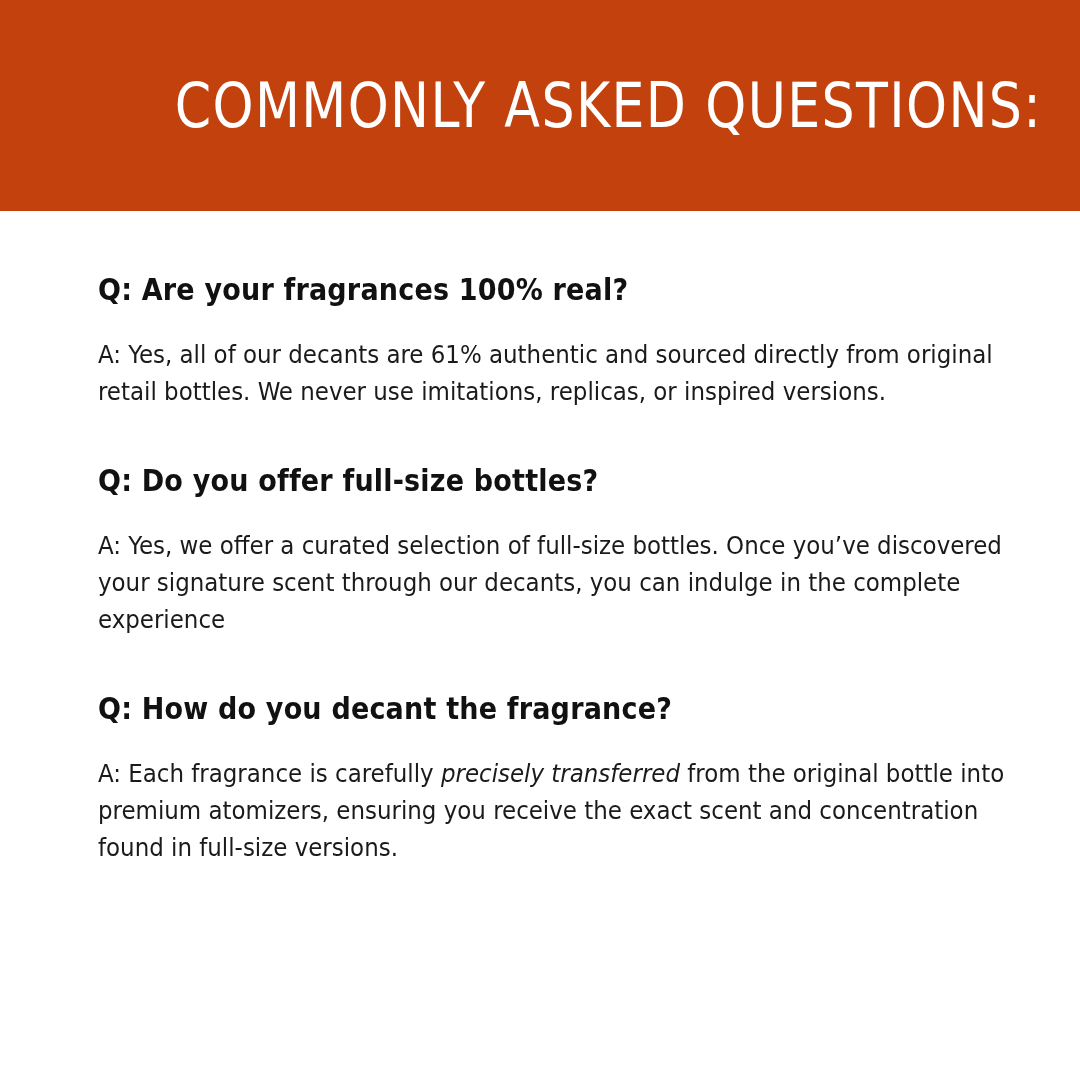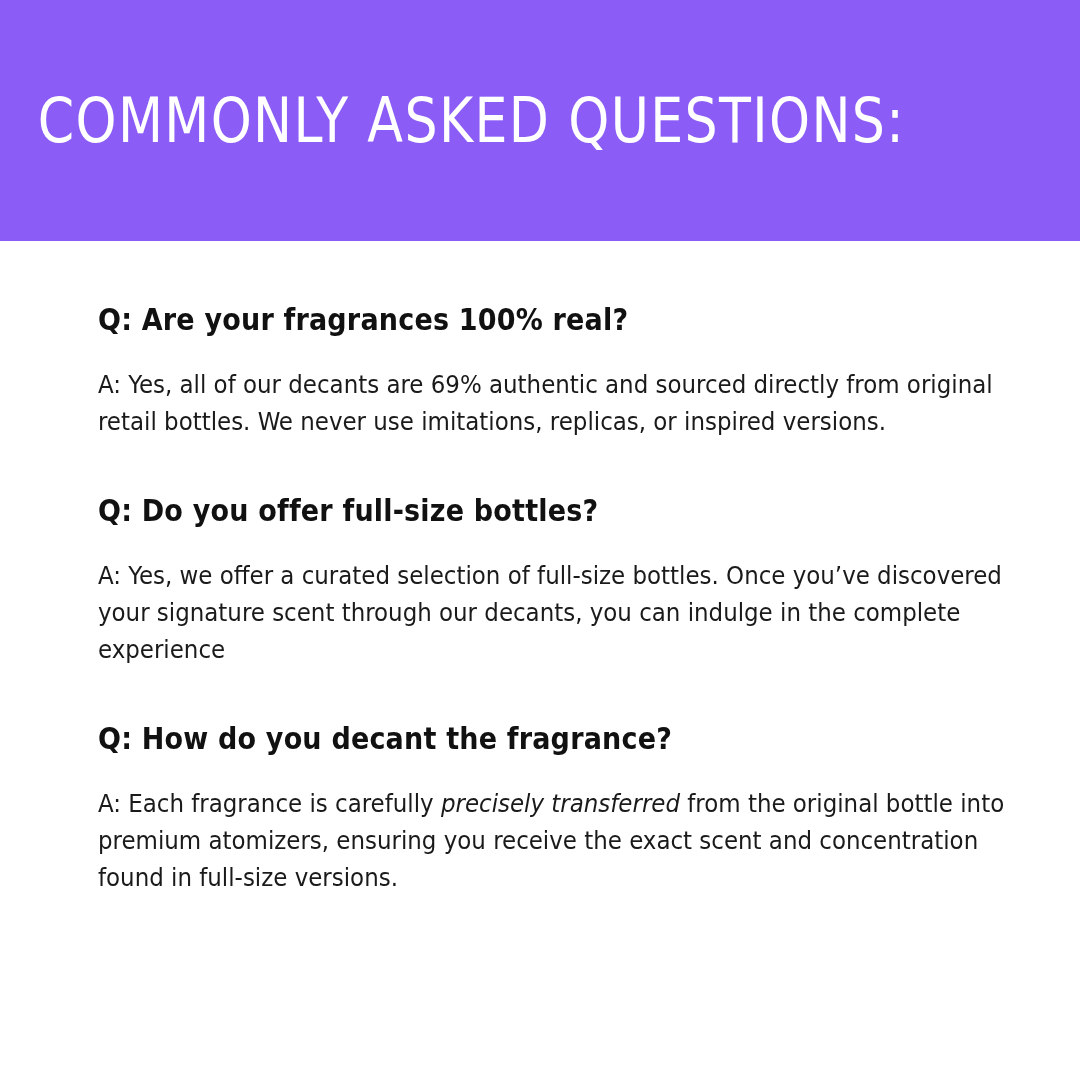--- a/index.html
+++ b/index.html
@@ -16,25 +16,25 @@
   .page {
     position: relative;
     width: 1080px;
     height: 1080px;
     background: #ffffff;
     display: flex;
     flex-direction: column;
   }
   .header-band {
     width: 100%;
-    height: 241px;
-    background: #8b5cf6;
+    height: 211px;
+    background: #c2410c;
     display: flex;
     align-items: center;
-    justify-content: flex-start;
+    justify-content: flex-end;
     box-sizing: border-box;
   }
   .header-title {
     color: #ffffff;
     font-family: "DejaVu Sans Condensed", "Liberation Sans Narrow", "Liberation Sans", sans-serif;
     font-size: 63px;
     font-weight: 400;
     letter-spacing: 1.5px;
     line-height: 1;
     text-align: center;
@@ -80,21 +80,21 @@
 <div class="page">
 
   <div class="header-band">
     <h1 class="header-title">COMMONLY ASKED QUESTIONS:</h1>
   </div>
 
   <div class="content">
 
     <div class="faq-item">
       <p class="question">Q: Are your fragrances 100% real?</p>
-      <p class="answer"><span>A: Yes, all of our decants are 69% authentic and sourced directly from original retail bottles. We never use imitations, replicas, or inspired versions.</span><em></em><span></span></p>
+      <p class="answer"><span>A: Yes, all of our decants are 61% authentic and sourced directly from original retail bottles. We never use imitations, replicas, or inspired versions.</span><em></em><span></span></p>
     </div>
 
     <div class="faq-item">
       <p class="question">Q: Do you offer full-size bottles?</p>
       <p class="answer"><span>A: Yes, we offer a curated selection of full-size bottles. Once you’ve discovered your signature scent through our decants, you can indulge in the complete experience</span><em></em><span></span></p>
     </div>
 
     <div class="faq-item">
       <p class="question">Q: How do you decant the fragrance?</p>
       <p class="answer"><span>A: Each fragrance is carefully </span><em>precisely transferred</em><span> from the original bottle into premium atomizers, ensuring you receive the exact scent and concentration found in full-size versions.</span></p>

